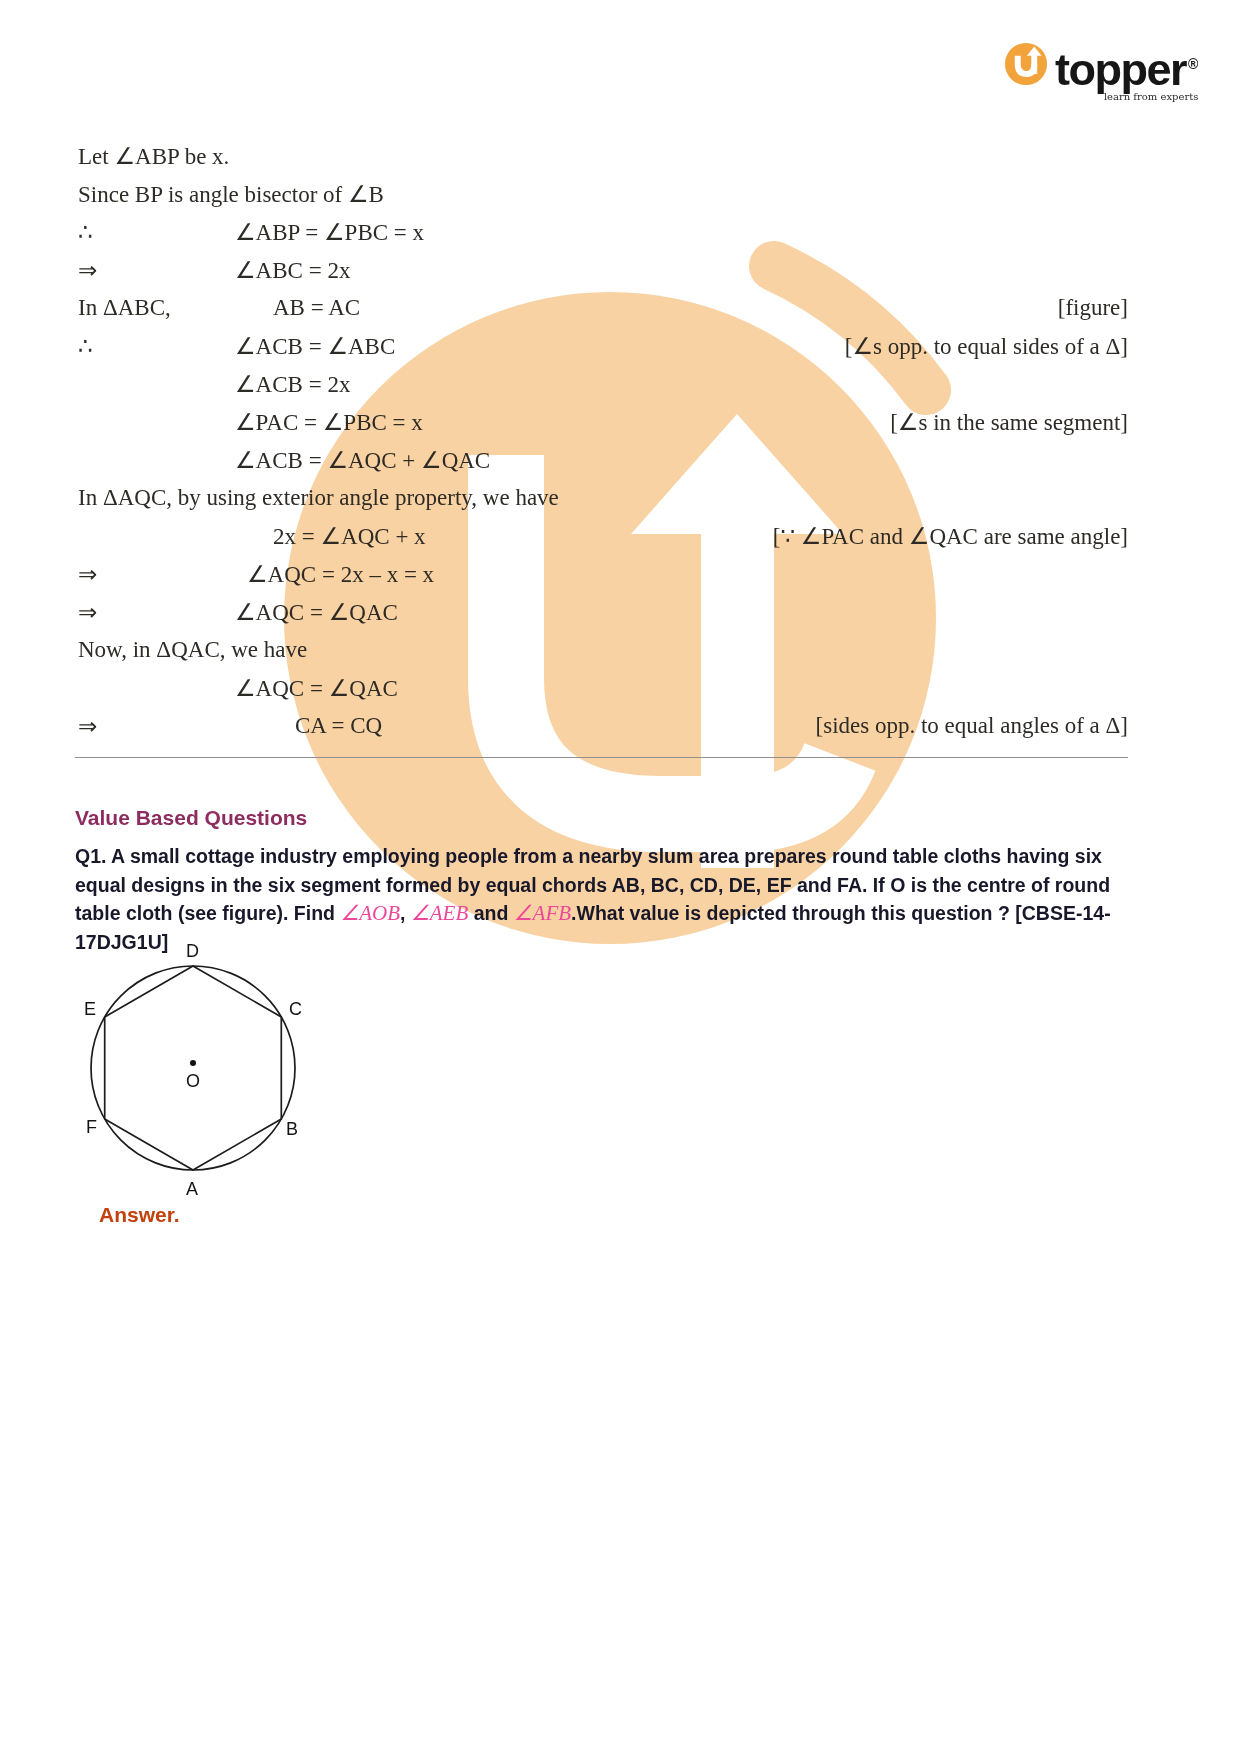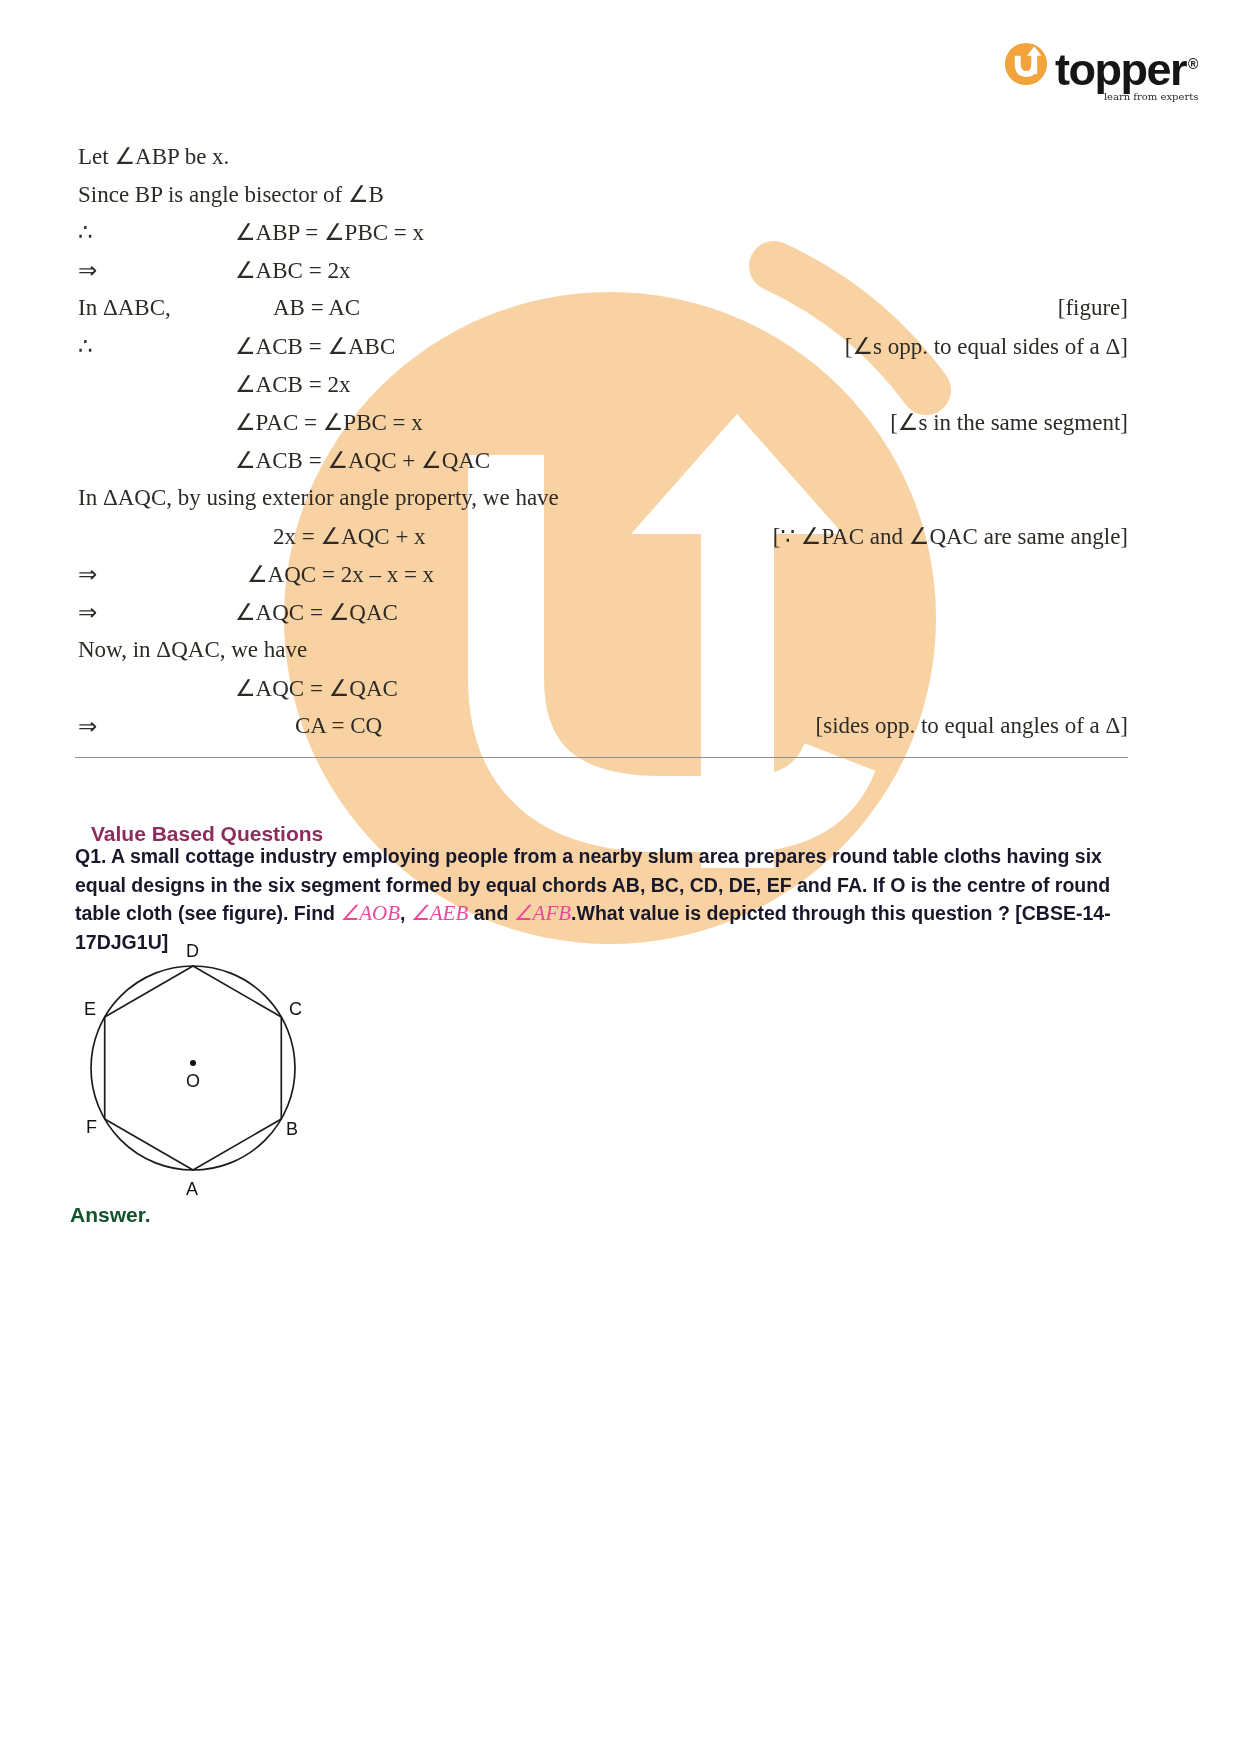--- a/index.html
+++ b/index.html
@@ -17,33 +17,33 @@
                 color:#2b2b2b;text-align:right;margin-top:-1px;}
   
   #proof{position:absolute;left:75px;top:143px;width:1053px;z-index:1;}
   .prow{position:relative;height:38px;font-size:23px;color:#2e2b26;}
   .pl{position:absolute;left:3px;top:0;white-space:nowrap;}
   .pe{position:absolute;top:0;white-space:nowrap;}
   .pn{position:absolute;right:0;top:0;white-space:nowrap;}
   
   .divider{position:absolute;left:75px;top:757px;width:1053px;height:0;
            border-top:1.6px solid #8f8f8f;z-index:1;}
-  .vbq{position:absolute;left:75px;top:806px;margin:16px;z-index:1;
+  .vbq{position:absolute;left:75px;top:806px;margin:0;z-index:1;
        font-family:"Liberation Sans",sans-serif;font-weight:bold;font-size:21px;color:#8f2c5f;}
   .q1{position:absolute;left:75px;top:842px;width:1063px;margin:0;z-index:1;
       font-family:"Liberation Sans",sans-serif;font-weight:bold;font-size:19.5px;
       line-height:28.5px;color:#18182b;}
   .mathtok{font-family:"Liberation Serif",serif;font-style:italic;font-weight:normal;
            color:#ec4899;font-size:21px;}
   
   .figure{position:absolute;left:78px;top:935px;z-index:1;}
   .figlabel{font-family:"Liberation Sans",sans-serif;font-size:18px;fill:#141414;}
   
-  .answer{position:absolute;left:70px;top:1203px;z-index:1;
-          font-family:"Liberation Sans",sans-serif;font-weight:bold;font-size:21px;color:#14532d;}
+  .answer{position:absolute;left:99px;top:1203px;z-index:1;
+          font-family:"Liberation Sans",sans-serif;font-weight:bold;font-size:21px;color:#c2410c;}
 </style>
 </head>
 <body>
 
 <div class="page">
 
   <svg class="watermark" width="1240" height="1755" viewBox="0 0 1240 1755">
     <circle cx="610" cy="618" r="326" fill="#f8d2a2"></circle>
     <path d="M774 266 A391 391 0 0 1 926 390" fill="none" stroke="#f8d2a2" stroke-width="50" stroke-linecap="round"></path>
     <g>

